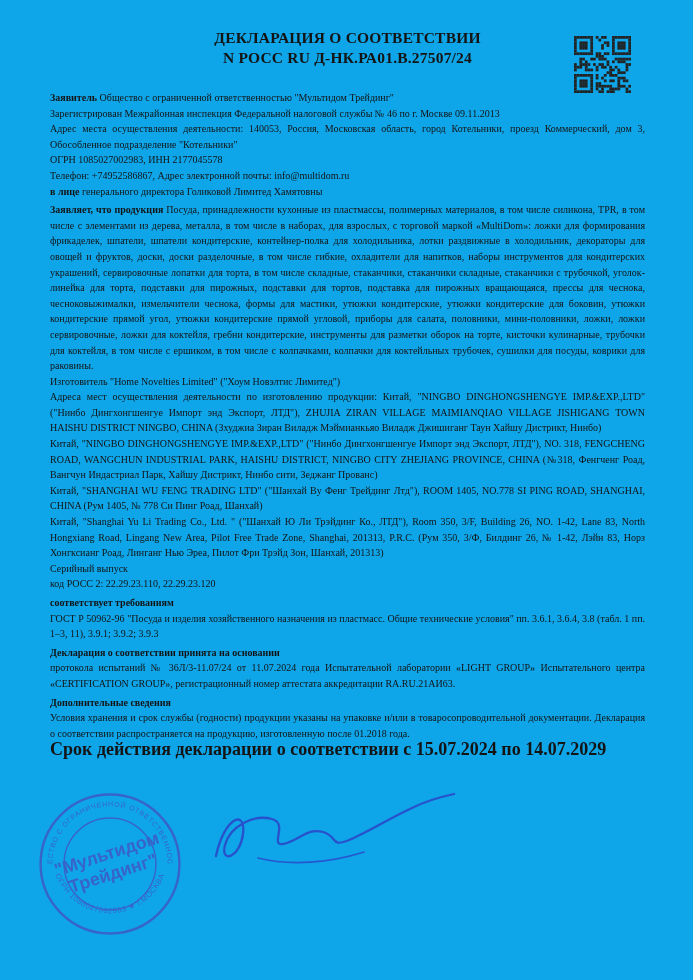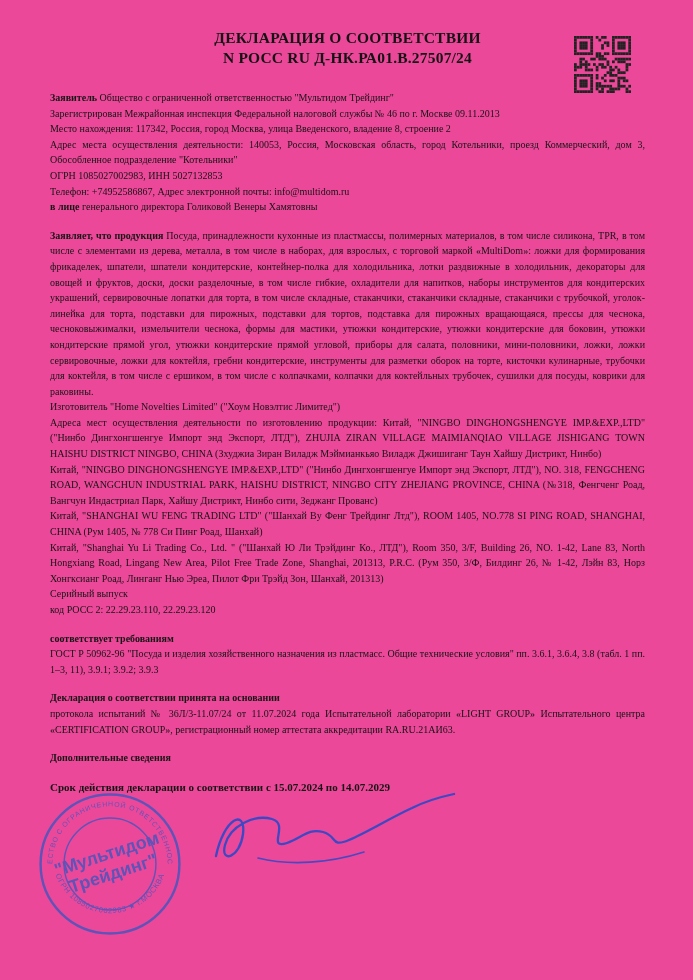--- a/index.html
+++ b/index.html
@@ -1,29 +1,29 @@
 <!DOCTYPE html>
 <html><head>
 <meta charset="utf-8">
 <title>Document</title>
 <style>
   html,body{margin:0;padding:0;background:#9a9a9a;}
   .page{
-    position:relative;width:693px;height:980px;background:#ec4899;margin:0 auto;
+    position:relative;width:693px;height:980px;background:#0ea5e9;margin:0 auto;
     font-family:"Liberation Serif",serif;color:#141414;overflow:hidden;
     box-shadow:0 0 6px rgba(0,0,0,.4);
   }
   .inner{padding:28px 48px 0 50px;}
   .doc-title{text-align:center;font-weight:bold;font-size:15.5px;line-height:20px;letter-spacing:.2px;}
   .qr{position:absolute;top:36px;right:62px;width:57px;height:57px;}
   .content{margin-top:22px;}
   p.ln{margin:0;font-size:10px;line-height:15.6px;text-align:justify;}
   p.ln b{font-weight:bold;}
-  .sec{margin-top:13px;font-family:Liberation Serif, serif;}
-  .validity{margin-top:13px;font-weight:bold;font-size:11px;line-height:16px;}
+  .sec{margin-top:3px;font-family:Liberation Serif, serif;}
+  .validity{font-weight:bold;font-size:18px;line-height:16px;}
   .sig-row{display:flex;margin-top:12px;}
   .mp-col{width:78px;font-size:12.3px;padding-top:6px;}
   .sig-col{width:128px;margin-right:16px;display:flex;flex-direction:column;justify-content:flex-end;}
   .name-col{flex:1;display:flex;flex-direction:column;justify-content:flex-end;}
   .sig-space{height:30px;}
   .stamp{position:absolute;left:36px;top:790px;width:148px;height:148px;opacity:.82;z-index:6;pointer-events:none;}
   .signature-svg{position:absolute;left:202px;top:790px;width:258px;height:92px;z-index:7;pointer-events:none;}
 </style>
 </head>
 <body>
@@ -251,25 +251,24 @@
     <div class="doc-title">
       <div>ДЕКЛАРАЦИЯ О СООТВЕТСТВИИ</div>
       <div>N РОСС RU Д-НК.РА01.В.27507/24</div>
     </div>
 
     <div class="content">
 
       <div>
         <p class="ln"><b>Заявитель</b><span> Общество с ограниченной ответственностью "Мультидом Трейдинг"</span></p>
         <p class="ln"><b></b><span>Зарегистрирован Межрайонная инспекция Федеральной налоговой службы № 46 по г. Москве 09.11.2013</span></p>
-        <p class="ln"><b></b><span>Место нахождения: 117342, Россия, город Москва, улица Введенского, владение 8, строение 2</span></p>
         <p class="ln"><b></b><span>Адрес места осуществления деятельности: 140053, Россия, Московская область, город Котельники, проезд Коммерческий, дом 3, Обособленное подразделение "Котельники"</span></p>
-        <p class="ln"><b></b><span>ОГРН 1085027002983, ИНН 5027132853</span></p>
+        <p class="ln"><b></b><span>ОГРН 1085027002983, ИНН 2177045578</span></p>
         <p class="ln"><b></b><span>Телефон: +74952586867, Адрес электронной почты: info@multidom.ru</span></p>
-        <p class="ln"><b>в лице</b><span> генерального директора Голиковой Венеры Хамятовны</span></p>
+        <p class="ln"><b>в лице</b><span> генерального директора Голиковой Лимитед Хамятовны</span></p>
       </div>
 
       <div class="sec">
         <p class="ln"><b>Заявляет, что продукция</b><span> Посуда, принадлежности кухонные из пластмассы, полимерных материалов, в том числе силикона, TPR, в том числе с элементами из дерева, металла, в том числе в наборах, для взрослых, с торговой маркой «MultiDom»: ложки для формирования фрикаделек, шпатели, шпатели кондитерские, контейнер-полка для холодильника, лотки раздвижные в холодильник, декораторы для овощей и фруктов, доски, доски разделочные, в том числе гибкие, охладители для напитков, наборы инструментов для кондитерских украшений, сервировочные лопатки для торта, в том числе складные, стаканчики, стаканчики складные, стаканчики с трубочкой, уголок-линейка для торта, подставки для пирожных, подставки для тортов, подставка для пирожных вращающаяся, прессы для чеснока, чесноковыжималки, измельчители чеснока, формы для мастики, утюжки кондитерские, утюжки кондитерские для боковин, утюжки кондитерские прямой угол, утюжки кондитерские прямой угловой, приборы для салата, половники, мини-половники, ложки, ложки сервировочные, ложки для коктейля, гребни кондитерские, инструменты для разметки оборок на торте, кисточки кулинарные, трубочки для коктейля, в том числе с ершиком, в том числе с колпачками, колпачки для коктейльных трубочек, сушилки для посуды, коврики для раковины.</span></p>
         <p class="ln"><b></b><span>Изготовитель "Home Novelties Limited" ("Хоум Новэлтис Лимитед")</span></p>
         <p class="ln"><b></b><span>Адреса мест осуществления деятельности по изготовлению продукции: Китай, "NINGBO DINGHONGSHENGYE IMP.&amp;EXP.,LTD" ("Нинбо Дингхонгшенгуе Импорт энд Экспорт, ЛТД"), ZHUJIA ZIRAN VILLAGE MAIMIANQIAO VILLAGE JISHIGANG TOWN HAISHU DISTRICT NINGBO, CHINA (Зхуджиа Зиран Виладж Мэймианкьяо Виладж Джишиганг Таун Хайшу Дистрикт, Нинбо)</span></p>
         <p class="ln"><b></b><span>Китай, "NINGBO DINGHONGSHENGYE IMP.&amp;EXP.,LTD" ("Нинбо Дингхонгшенгуе Импорт энд Экспорт, ЛТД"), NO. 318, FENGCHENG ROAD, WANGCHUN INDUSTRIAL PARK, HAISHU DISTRICT, NINGBO CITY ZHEJIANG PROVINCE, CHINA (№318, Фенгченг Роад, Вангчун Индастриал Парк, Хайшу Дистрикт, Нинбо сити, Зеджанг Прованс)</span></p>
         <p class="ln"><b></b><span>Китай, "SHANGHAI WU FENG TRADING LTD" ("Шанхай Ву Фенг Трейдинг Лтд"), ROOM 1405, NO.778 SI PING ROAD, SHANGHAI, CHINA (Рум 1405, № 778 Си Пинг Роад, Шанхай)</span></p>
         <p class="ln"><b></b><span>Китай, "Shanghai Yu Li Trading Co., Ltd. " ("Шанхай Ю Ли Трэйдинг Ко., ЛТД"), Room 350, 3/F, Building 26, NO. 1-42, Lane 83, North Hongxiang Road, Lingang New Area, Pilot Free Trade Zone, Shanghai, 201313, P.R.C. (Рум 350, 3/Ф, Билдинг 26, № 1-42, Лэйн 83, Норз Хонгксианг Роад, Линганг Нью Эреа, Пилот Фри Трэйд Зон, Шанхай, 201313)</span></p>
         <p class="ln"><b></b><span>Серийный выпуск</span></p>
@@ -281,20 +280,21 @@
         <p class="ln"><b></b><span>ГОСТ Р 50962-96 "Посуда и изделия хозяйственного назначения из пластмасс. Общие технические условия" пп. 3.6.1, 3.6.4, 3.8 (табл. 1 пп. 1–3, 11), 3.9.1; 3.9.2; 3.9.3</span></p>
       </div>
 
       <div class="sec">
         <p class="ln"><b>Декларация о соответствии принята на основании</b><span></span></p>
         <p class="ln"><b></b><span>протокола испытаний № 36Л/3-11.07/24 от 11.07.2024 года Испытательной лаборатории «LIGHT GROUP» Испытательного центра «CERTIFICATION GROUP», регистрационный номер аттестата аккредитации RA.RU.21АИ63.</span></p>
       </div>
 
       <div class="sec">
         <p class="ln"><b>Дополнительные сведения</b><span></span></p>
+        <p class="ln"><b></b><span>Условия хранения и срок службы (годности) продукции указаны на упаковке и/или в товаросопроводительной документации. Декларация о соответствии распространяется на продукцию, изготовленную после 01.2018 года.</span></p>
       </div>
 
       <div class="validity">Срок действия декларации о соответствии с 15.07.2024 по 14.07.2029</div>
 
       <div class="sig-row">
         <div class="mp-col">
           
           
         </div>
 

